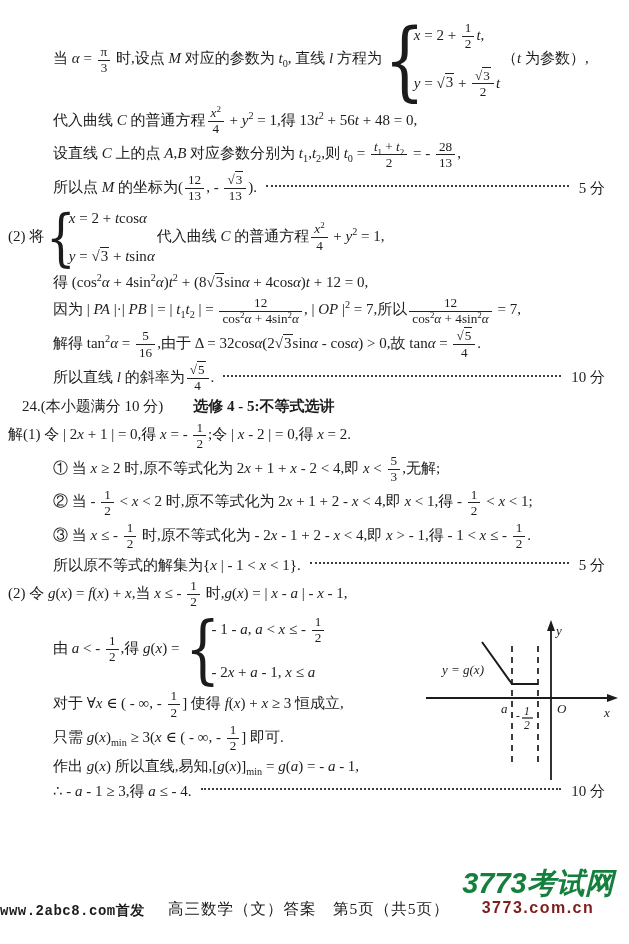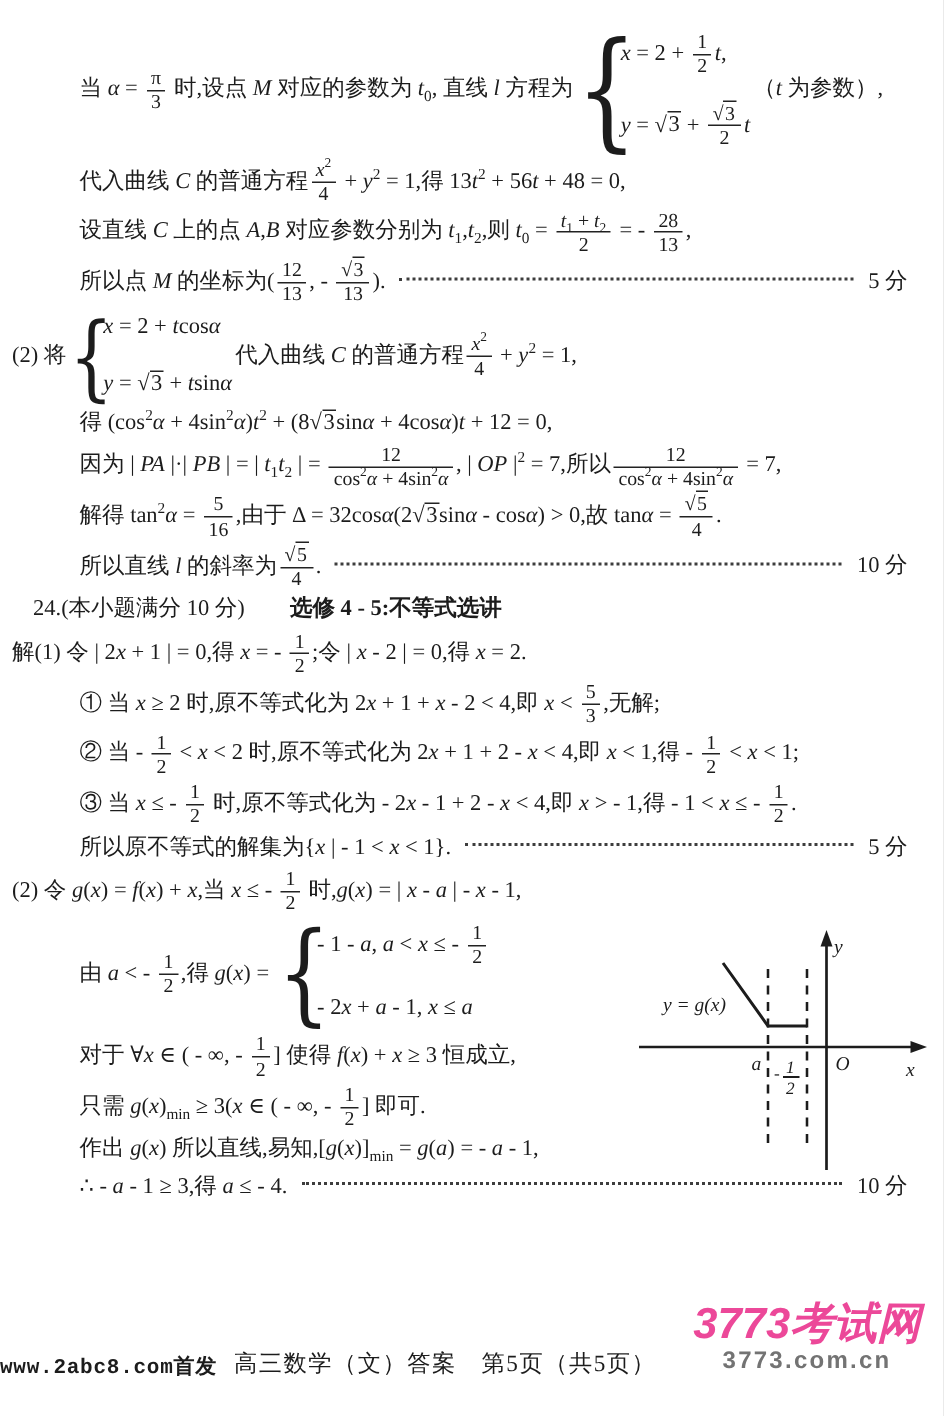--- a/index.html
+++ b/index.html
@@ -32,21 +32,21 @@
   .crow{display:block;}
   .bold{font-weight:bold;}
   
   .diagram{position:absolute;left:420px;top:616px;}
   .diagram text{font-size:13px;font-style:italic;fill:#1c1c1c;
                 font-family:"Liberation Serif","DejaVu Serif",serif;}
   .diagram .small{font-size:11.5px;}
   
   .footer-left{position:absolute;left:0px;top:902px;font-family:"Liberation Mono","DejaVu Sans Mono",monospace;
                font-size:14px;font-weight:bold;letter-spacing:0.5px;}
-  .footer-center{position:absolute;left:156px;top:899px;font-size:15.5px;letter-spacing:1px;}
+  .footer-center{position:absolute;left:168px;top:899px;font-size:15.5px;letter-spacing:1px;}
   .logo{position:absolute;left:452px;top:869px;width:172px;text-align:center;line-height:1.0;}
   .logo-title{font-family:"Liberation Sans","DejaVu Sans",sans-serif;font-style:italic;
               font-weight:bold;font-size:29px;display:block;}
   .logo-domain{font-family:"Liberation Sans","DejaVu Sans",sans-serif;font-weight:bold;
                font-size:16px;letter-spacing:1.5px;display:block;margin-top:2px;}
 </style>
 </head>
 <body>
 
 <div class="page">
@@ -205,17 +205,17 @@
       <text x="104" y="113" class="small">2</text>
     </g>
     <text x="137" y="97">O</text>
     <text x="184" y="101">x</text>
     <text x="136" y="19">y</text>
   </svg>
 
   <div class="footer-left">www.2abc8.com首发</div>
   <div class="footer-center">高三数学（文）答案　第5页（共5页）</div>
   <div class="logo">
-    <span class="logo-title" style="color: #ec4899;">3773考试网</span>
-    <span class="logo-domain" style="color: #737373;">3773.com.cn</span>
+    <span class="logo-title" style="color: #15803d;">3773考试网</span>
+    <span class="logo-domain" style="color: #7f1d1d;">3773.com.cn</span>
   </div>
 
 </div>
 
 </body></html>

